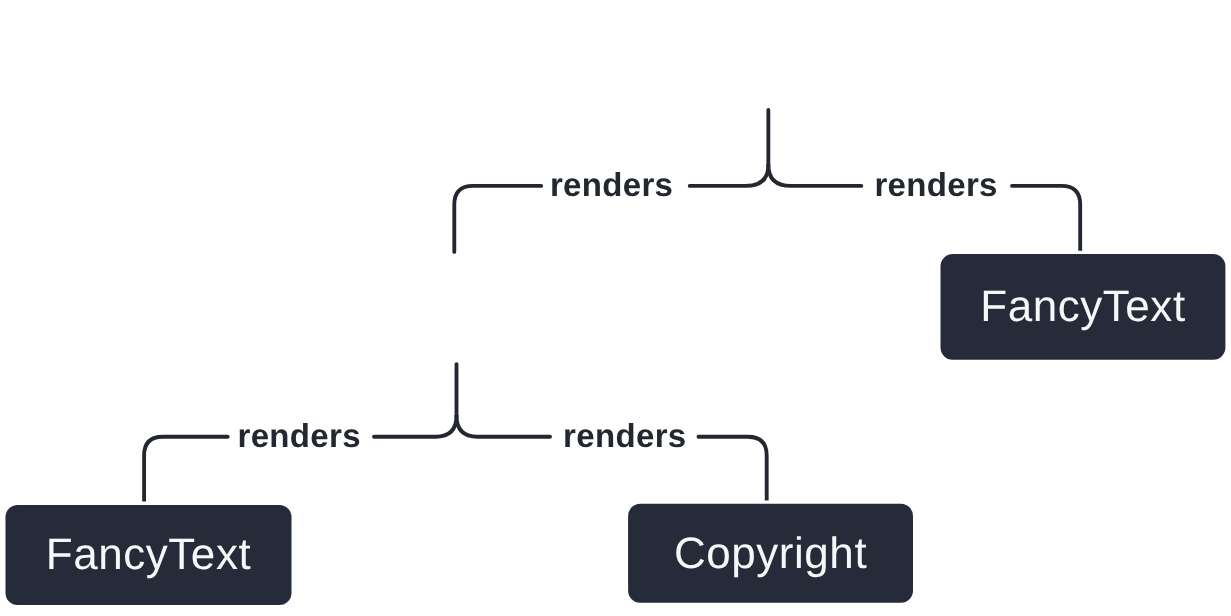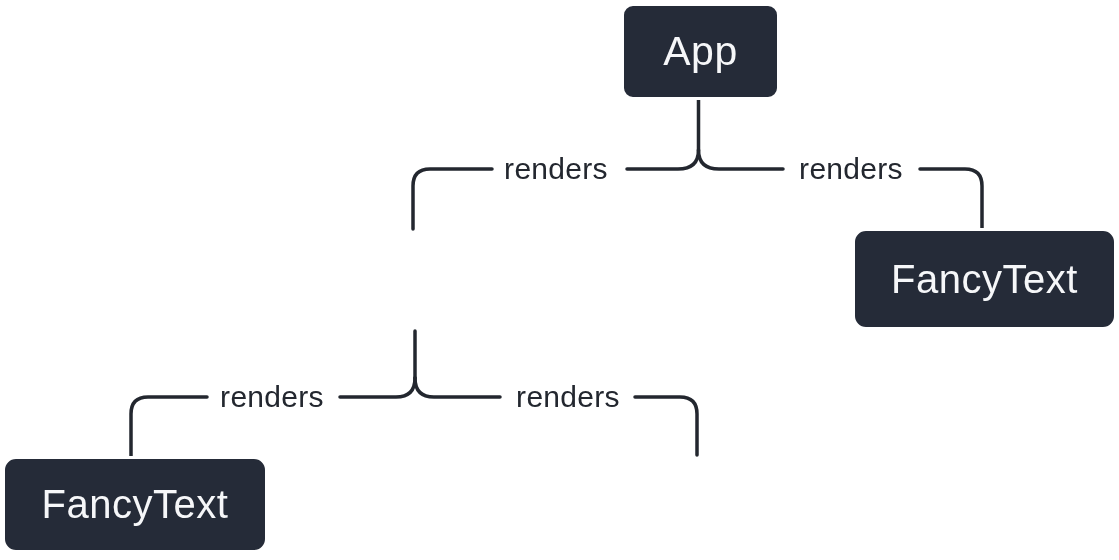--- a/index.html
+++ b/index.html
@@ -45,21 +45,21 @@
   .n-app        { left: 621px; top: 3px;   width: 159px; height: 97px;  font-size: 41px; border-radius: 12px; }
   .n-ig         { left: 195px; top: 229px; width: 463px; height: 101px; font-size: 40px; }
   .n-ft-top     { left: 852px; top: 228px; width: 265px; height: 102px; font-size: 40px; }
   .n-ft-bottom  { left: 2px;   top: 456px; width: 266px; height: 97px;  font-size: 40px; }
   .n-copyright  { left: 568px; top: 455px; width: 265px; height: 96px;  font-size: 40px; }
   .edge-label {
     position: absolute;
     transform: translate(-50%, -50%);
     color: var(--edge, #23272F);
     font-size: 30px;
-    font-weight: 400;
+    font-weight: 700;
     letter-spacing: 0.3px;
     white-space: nowrap;
   }
   .el-0 { left: 556px; top: 169px; }
   .el-1 { left: 851px; top: 169px; }
   .el-2 { left: 272px; top: 397px; }
   .el-3 { left: 568px; top: 397px; }
 </style>
 </head>
 <body>
@@ -72,32 +72,32 @@
     <path d="M698.5 150 Q698.5 169 719 169 L783 169"></path>
     <path d="M492 169 L430 169 Q413 169 413 186 L413 229"></path>
     <path d="M920 169 L965 169 Q982 169 982 186 L982 228"></path>
     <path d="M415 331 L415 378"></path>
     <path d="M415 378 Q415 397 396 397 L340 397"></path>
     <path d="M415 378 Q415 397 434 397 L500 397"></path>
     <path d="M207 397 L148 397 Q131 397 131 414 L131 456"></path>
     <path d="M635 397 L680 397 Q697 397 697 414 L697 455"></path>
   </svg>
 
-  <div class="node n-app">
-    <span>App</span>
-  </div>
 
 
   <div class="node n-ft-top">
     <span>FancyText</span>
   </div>
 
   <div class="node n-ft-bottom">
     <span>FancyText</span>
   </div>
 
+  <div class="node n-copyright">
+    <span>Copyright</span>
+  </div>
 
   <span class="edge-label el-0">renders</span>
   <span class="edge-label el-1">renders</span>
   <span class="edge-label el-2">renders</span>
   <span class="edge-label el-3">renders</span>
 
 </div>
 
 </body></html>

